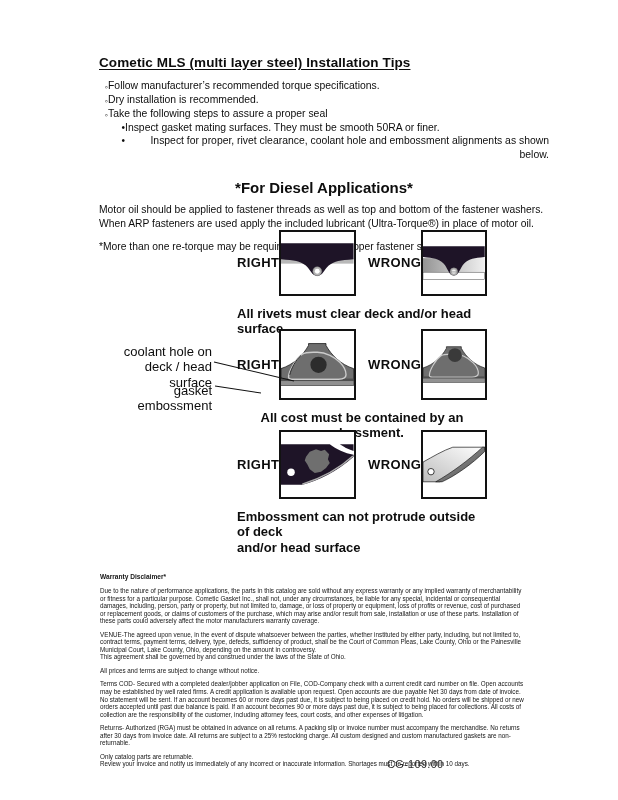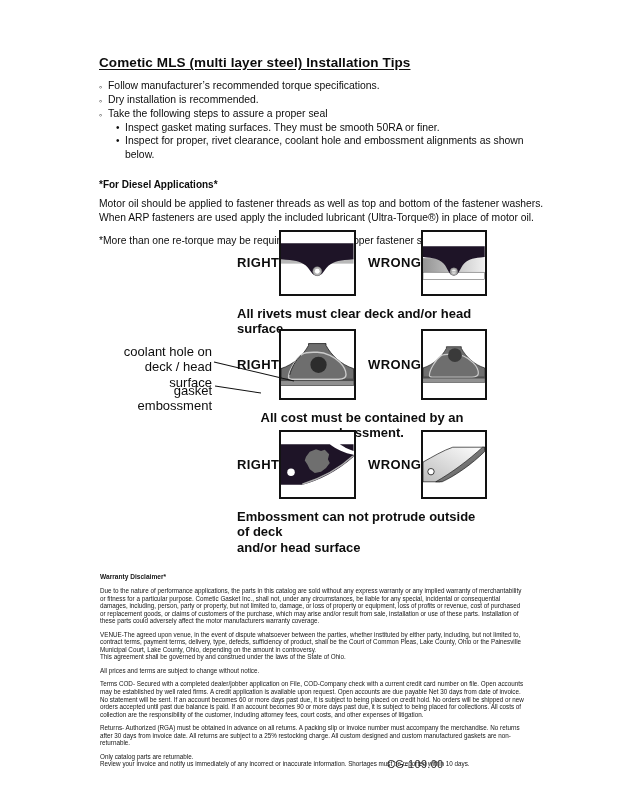--- a/index.html
+++ b/index.html
@@ -10,26 +10,26 @@
   }
   .page{position:absolute;inset:0;overflow:hidden;}
 
   
   .content{position:absolute;left:99px;top:20px;width:450px;margin-top:35px;}
   .title{
     font-size:13.5px;font-weight:bold;margin:0 0 9px 0;
     text-decoration:underline;text-underline-offset:2px;letter-spacing:.1px;
   }
   .bullets{font-size:10.4px;line-height:1.32;}
-  .bullet{display:flex;}
+  .bullet{display:flex;text-align:right;}
   .bullet .mk{width:9px;flex:0 0 9px;}
   .bullet.lvl1 .mk::before{content:"\25E6";font-size:9px;position:relative;top:1px;}
   .bullet.lvl2{margin-left:17px;}
   .bullet.lvl2 .mk::before{content:"\2022";font-size:10px;}
-  .diesel-h{font-size:10px;font-weight:bold;margin:17px 0 7px 0;}
+  .diesel-h{font-size:15px;font-weight:bold;margin:17px 0 7px 0;text-align:center;}
   .para{font-size:10.3px;line-height:1.34;margin:0 0 10px 0;}
 
   
   .figrow{position:absolute;left:237px;width:250px;display:flex;flex-wrap:wrap;justify-content:space-between;}
   .figrow-1{top:230px;}
   .figrow-2{top:329px;}
   .figrow-3{top:430px;}
   .figcol{width:119px;display:flex;flex-direction:row;align-items:center;}
   .figlabel{font-size:13px;font-weight:bold;letter-spacing:.4px;margin-bottom:1px;}
   .figbox{display:block;border:2px solid #121212;background:#ffffff;}

